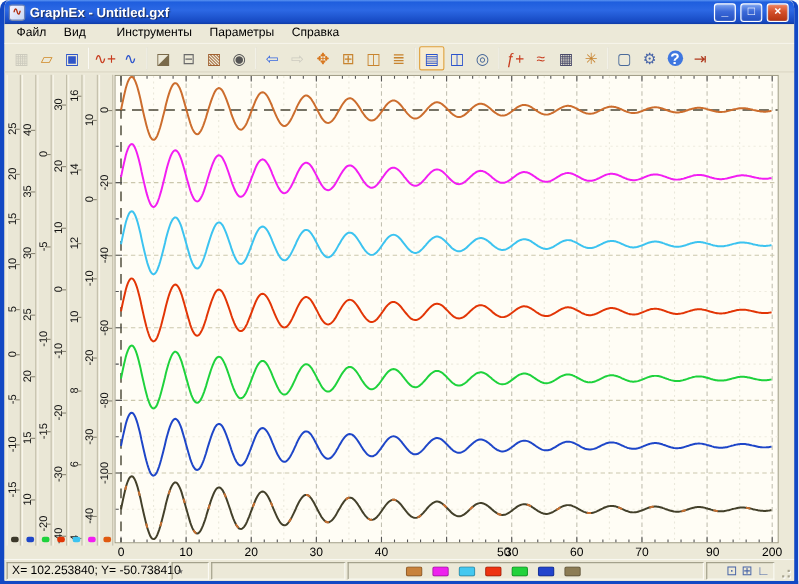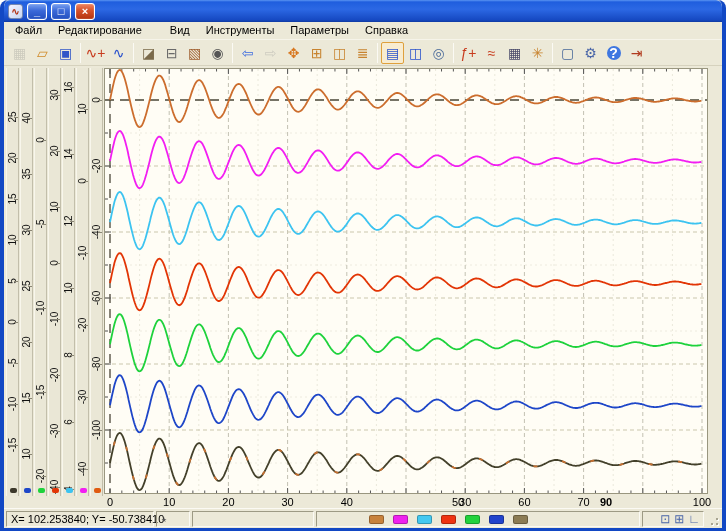--- a/index.html
+++ b/index.html
@@ -73,28 +73,28 @@
   .sb-grip i:nth-child(2){right:2px;bottom:7px;}
   .sb-grip i:nth-child(3){right:7px;bottom:2px;}
 </style>
 </head>
 <body>
 
 <div class="window">
 
   <div class="titlebar">
     <span class="app-icon">∿</span>
+    <span class="title-text">GraphEx - Untitled.gxf</span>
     <button class="winbtn">_</button>
     <button class="winbtn">□</button>
     <button class="winbtn close">×</button>
   </div>
 
   <div class="menubar">
       <span class="menu-item">Файл</span>
-      <span class="menu-item">Редактирование</span>
       <span class="menu-item">Вид</span>
       <span class="menu-item">Инструменты</span>
       <span class="menu-item">Параметры</span>
       <span class="menu-item">Справка</span>
     </div>
 
   <div class="toolbar">
       <button class="tbtn disabled">
         <span class="g" style="color: rgb(154, 154, 148);">▦</span>
       </button>
@@ -466,22 +466,22 @@
     <div class="xlabels">
         <span style="left: 106px;">0</span>
         <span style="left: 165.2px;">10</span>
         <span style="left: 224.4px;">20</span>
         <span style="left: 283.6px;">30</span>
         <span style="left: 342.8px;">40</span>
         <span style="left: 414px; margin-left: 40px;">50</span>
         <span style="left: 461.2px;">30</span>
         <span style="left: 520.4px;">60</span>
         <span style="left: 579.6px;">70</span>
-        <span style="left: 602px; font-weight: bold;">90</span>
-        <span style="left: 698px;">100</span>
+        <span style="left: 644px;">90</span>
+        <span style="left: 698px;">200</span>
       </div>
   </div>
 
   <div class="statusbar">
     <div class="sb-panel sb-coords">X= 102.253840;  Y= -50.738410</div>
     <div class="sb-panel sb-star">٭</div>
     <div class="sb-panel sb-empty"></div>
     <div class="sb-panel sb-swatches">
         <span class="swatch" style="background: rgb(200, 130, 60);"></span>
         <span class="swatch" style="background: rgb(238, 34, 238);"></span>

